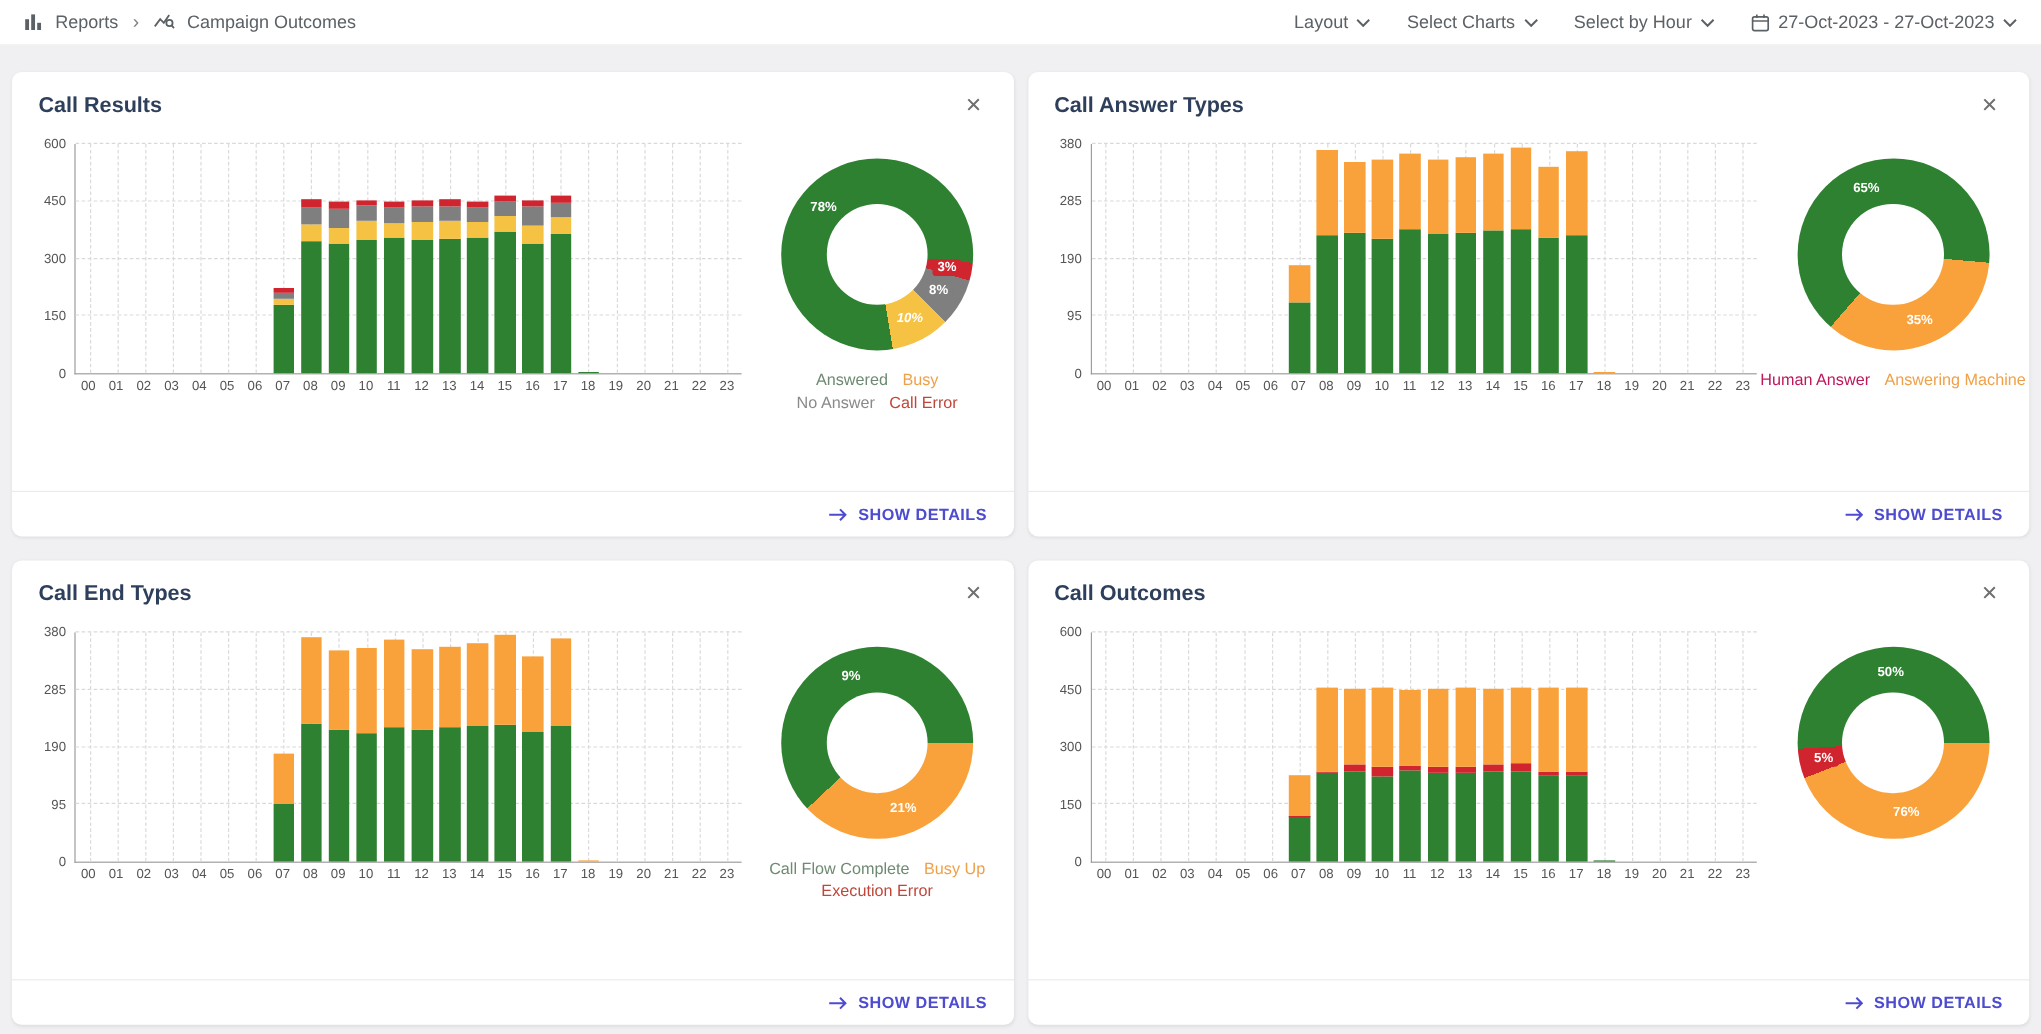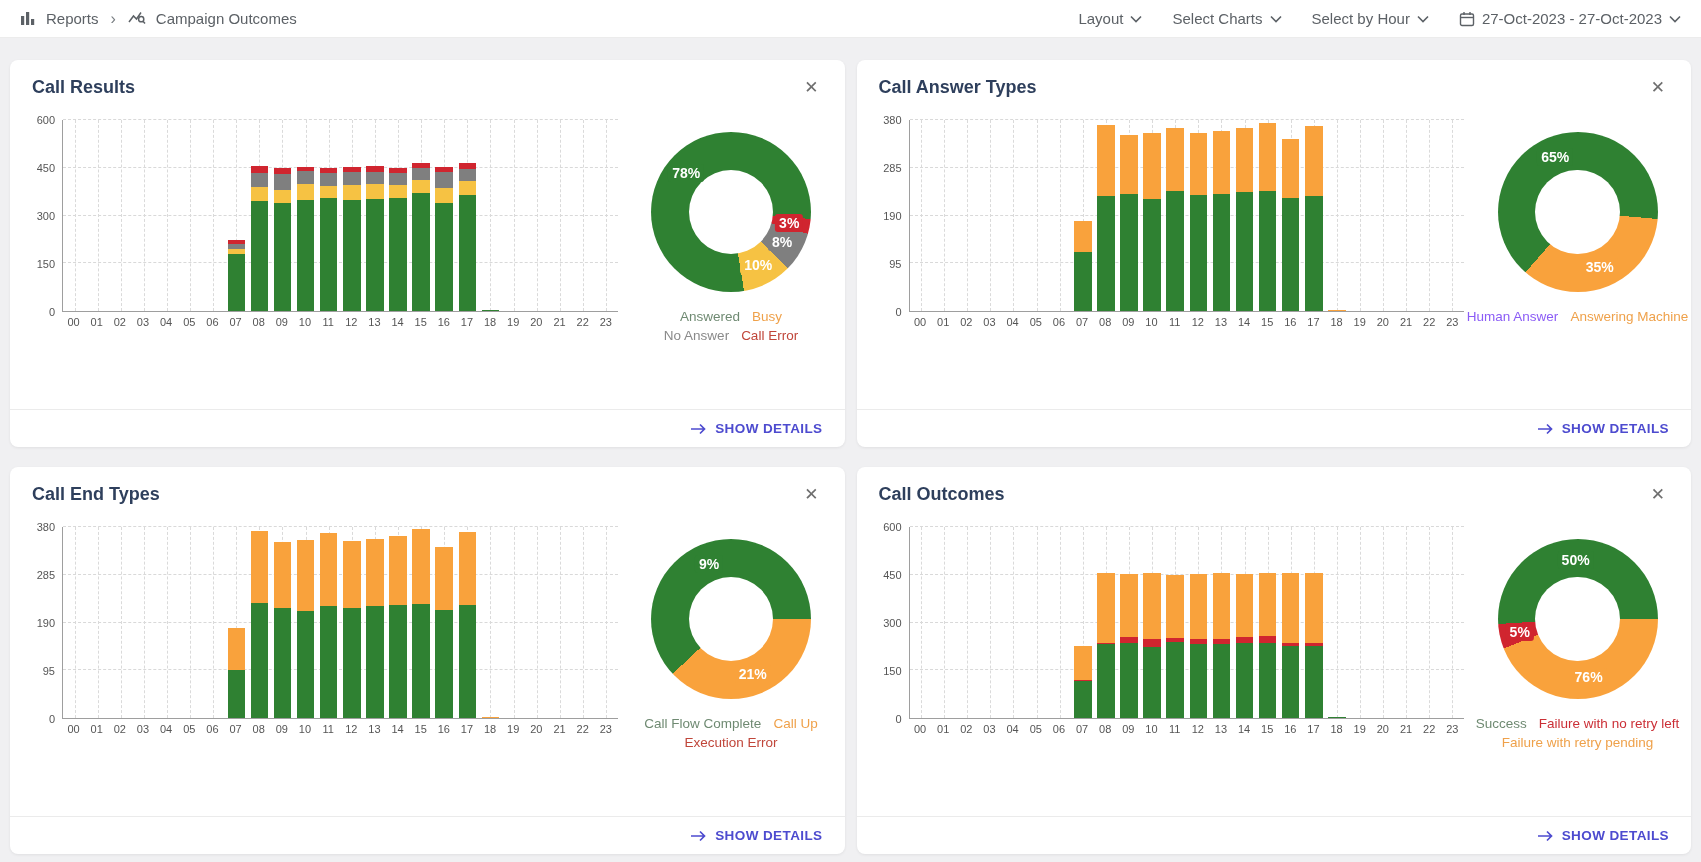--- a/index.html
+++ b/index.html
@@ -48,21 +48,21 @@
   .vgrid { position:absolute; top:0; bottom:0; border-left:1px dashed #dadada; width:0; }
   .bar-seg { position:absolute; }
   .x-labels { display:flex; font-size:11px; color:#555; margin-top:4px; }
   .x-labels span { flex:1; text-align:center; }
   
   .donut-col { width:215px; flex:none; display:flex; flex-direction:column; align-items:center; padding-top:28px; }
   .donut { position:relative; width:160px; height:160px; border-radius:50%; }
   .donut::after { content:""; position:absolute; inset:23.5%; background:#fff; border-radius:50%; z-index:1; }
   .donut-label {
     position:absolute; transform:translate(-50%,-50%); z-index:2;
-    color:#fff; font-size:14px; font-weight:700;
+    color:#fff; font-size:11px; font-weight:700;
     padding:1px 4px; border-radius:3px; white-space:nowrap;
   }
   .legend { margin-top:15px; text-align:center; font-size:13.5px; line-height:19px;
             width:max-content; max-width:310px; position:relative; }
   .legend-row { white-space:nowrap; }
   .legend-item { margin:0 6px; }
   
   .card-foot { margin-top:auto; border-top:1px solid #ebebeb; padding:11px 22px; display:flex; justify-content:flex-end; }
   .details { display:flex; align-items:center; gap:9px; color:#4d4bcf; font-weight:700; font-size:13.5px; letter-spacing:.4px; cursor:pointer; }
 </style>
@@ -252,21 +252,21 @@
               <span>21</span>
               <span>22</span>
               <span>23</span>
             </div>
         </div>
       </div>
       <div class="donut-col">
         <div class="donut" style="background: conic-gradient(from 95deg, rgb(208, 37, 47) 0deg, rgb(208, 37, 47) 10.8deg, rgb(127, 127, 127) 10.8deg, rgb(127, 127, 127) 39.6deg, rgb(246, 194, 67) 39.6deg, rgb(246, 194, 67) 75.6deg, rgb(47, 129, 50) 75.6deg, rgb(47, 129, 50) 356.4deg);">
             <div class="donut-label" style="left: 86.3921%; top: 56.6792%; background: rgb(208, 37, 47);">3%</div>
             <div class="donut-label" style="left: 81.9782%; top: 68.6117%; background: rgb(127, 127, 127);">8%</div>
-            <div class="donut-label" style="left: 67.0274%; top: 82.8492%; background: rgb(246, 194, 67);">10%</div>
+            <div class="donut-label" style="left: 67.0274%; top: 82.8492%; background: rgb(246, 194, 67); font-style: italic;">10%</div>
             <div class="donut-label" style="left: 22.0757%; top: 25.7258%; background: rgb(47, 129, 50);">78%</div>
           </div>
         <div class="legend">
             <div class="legend-row"><span class="legend-item" style="color: rgb(111, 138, 114);">Answered</span><span class="legend-item" style="color: rgb(239, 161, 74);">Busy</span></div>
             <div class="legend-row"><span class="legend-item" style="color: rgb(138, 138, 138);">No Answer</span><span class="legend-item" style="color: rgb(192, 70, 58);">Call Error</span></div>
           </div>
       </div>
     </div>
     <div class="card-foot">
       <div class="details">
@@ -375,21 +375,21 @@
               <span>23</span>
             </div>
         </div>
       </div>
       <div class="donut-col">
         <div class="donut" style="background: conic-gradient(from 95deg, rgb(249, 162, 60) 0deg, rgb(249, 162, 60) 126deg, rgb(47, 129, 50) 126deg, rgb(47, 129, 50) 360deg);">
             <div class="donut-label" style="left: 63.8604%; top: 84.3058%; background: rgb(249, 162, 60);">35%</div>
             <div class="donut-label" style="left: 36.1396%; top: 15.6942%; background: rgb(47, 129, 50);">65%</div>
           </div>
         <div class="legend">
-            <div class="legend-row"><span class="legend-item" style="color: #8b5cf6;">Human Answer</span><span class="legend-item" style="color: rgb(239, 161, 74);">Answering Machine</span></div>
+            <div class="legend-row"><span class="legend-item" style="color: #be185d;">Human Answer</span><span class="legend-item" style="color: rgb(239, 161, 74);">Answering Machine</span></div>
           </div>
       </div>
     </div>
     <div class="card-foot">
       <div class="details">
         <span class="icon">
           <svg width="16" height="12" viewBox="0 0 16 12" fill="none" stroke="#4d4bcf" stroke-width="1.7">
               <path d="M1 6h13M10 1.5L14.5 6 10 10.5"></path>
             </svg>
         </span>
@@ -493,21 +493,21 @@
               <span>23</span>
             </div>
         </div>
       </div>
       <div class="donut-col">
         <div class="donut" style="background: conic-gradient(from 90deg, rgb(249, 162, 60) 0deg, rgb(249, 162, 60) 136.8deg, rgb(47, 129, 50) 136.8deg, rgb(47, 129, 50) 360deg);">
             <div class="donut-label" style="left: 63.6206%; top: 84.4017%; background: rgb(249, 162, 60);">21%</div>
             <div class="donut-label" style="left: 36.3794%; top: 15.5983%; background: rgb(47, 129, 50);">9%</div>
           </div>
         <div class="legend">
-            <div class="legend-row"><span class="legend-item" style="color: rgb(111, 138, 114);">Call Flow Complete</span><span class="legend-item" style="color: rgb(239, 161, 74);">Call Up</span></div>
+            <div class="legend-row"><span class="legend-item" style="color: rgb(111, 138, 114);">Call Flow Complete</span><span class="legend-item" style="color: rgb(239, 161, 74);">Busy Up</span></div>
             <div class="legend-row"><span class="legend-item" style="color: rgb(192, 70, 58);">Execution Error</span></div>
           </div>
       </div>
     </div>
     <div class="card-foot">
       <div class="details">
         <span class="icon">
           <svg width="16" height="12" viewBox="0 0 16 12" fill="none" stroke="#4d4bcf" stroke-width="1.7">
               <path d="M1 6h13M10 1.5L14.5 6 10 10.5"></path>
             </svg>
@@ -623,24 +623,20 @@
               <span>23</span>
             </div>
         </div>
       </div>
       <div class="donut-col">
         <div class="donut" style="background: conic-gradient(from 90deg, rgb(249, 162, 60) 0deg, rgb(249, 162, 60) 158.4deg, rgb(208, 37, 47) 158.4deg, rgb(208, 37, 47) 176.4deg, rgb(47, 129, 50) 176.4deg, rgb(47, 129, 50) 360deg);">
             <div class="donut-label" style="left: 56.9331%; top: 86.3446%; background: rgb(249, 162, 60);">76%</div>
             <div class="donut-label" style="left: 13.8911%; top: 58.0713%; background: rgb(208, 37, 47);">5%</div>
             <div class="donut-label" style="left: 48.8378%; top: 13.0183%; background: rgb(47, 129, 50);">50%</div>
           </div>
-        <div class="legend">
-            <div class="legend-row"><span class="legend-item" style="color: rgb(111, 138, 114);">Success</span><span class="legend-item" style="color: rgb(203, 47, 54);">Failure with no retry left</span></div>
-            <div class="legend-row"><span class="legend-item" style="color: rgb(239, 161, 74);">Failure with retry pending</span></div>
-          </div>
       </div>
     </div>
     <div class="card-foot">
       <div class="details">
         <span class="icon">
           <svg width="16" height="12" viewBox="0 0 16 12" fill="none" stroke="#4d4bcf" stroke-width="1.7">
               <path d="M1 6h13M10 1.5L14.5 6 10 10.5"></path>
             </svg>
         </span>
         <span>SHOW DETAILS</span>

